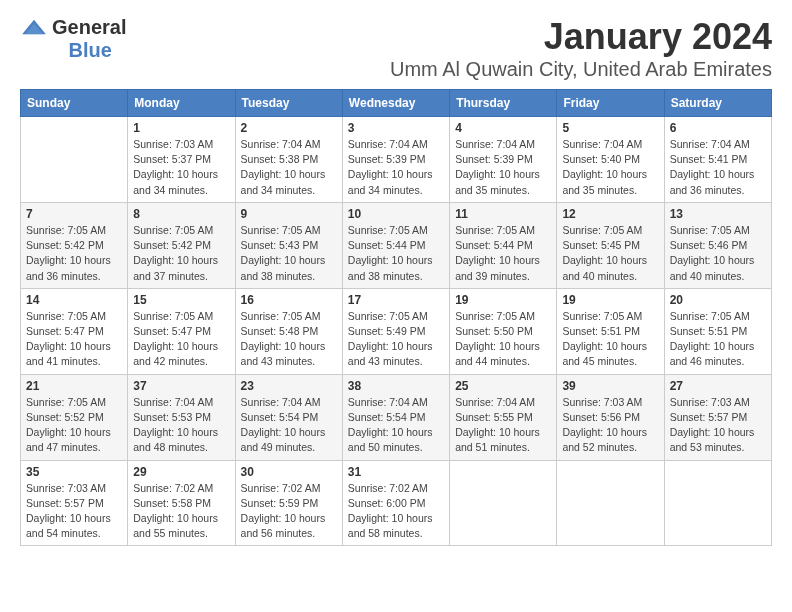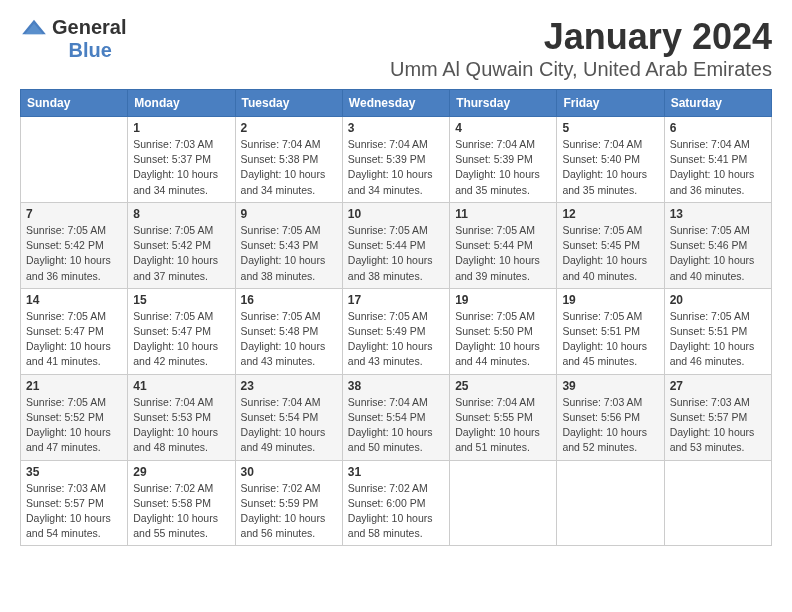--- a/index.html
+++ b/index.html
@@ -266,21 +266,21 @@
       </tr>
       <tr>
         <td>
           <span class="day-number">21</span>
           <div class="day-info" style="white-space: pre-line;">Sunrise: 7:05 AM
 Sunset: 5:52 PM
 Daylight: 10 hours
 and 47 minutes.</div>
         </td>
         <td>
-          <span class="day-number">41</span>
+          <span class="day-number">37</span>
           <div class="day-info" style="white-space: pre-line;">Sunrise: 7:04 AM
 Sunset: 5:53 PM
 Daylight: 10 hours
 and 48 minutes.</div>
         </td>
         <td>
           <span class="day-number">23</span>
           <div class="day-info" style="white-space: pre-line;">Sunrise: 7:04 AM
 Sunset: 5:54 PM
 Daylight: 10 hours

